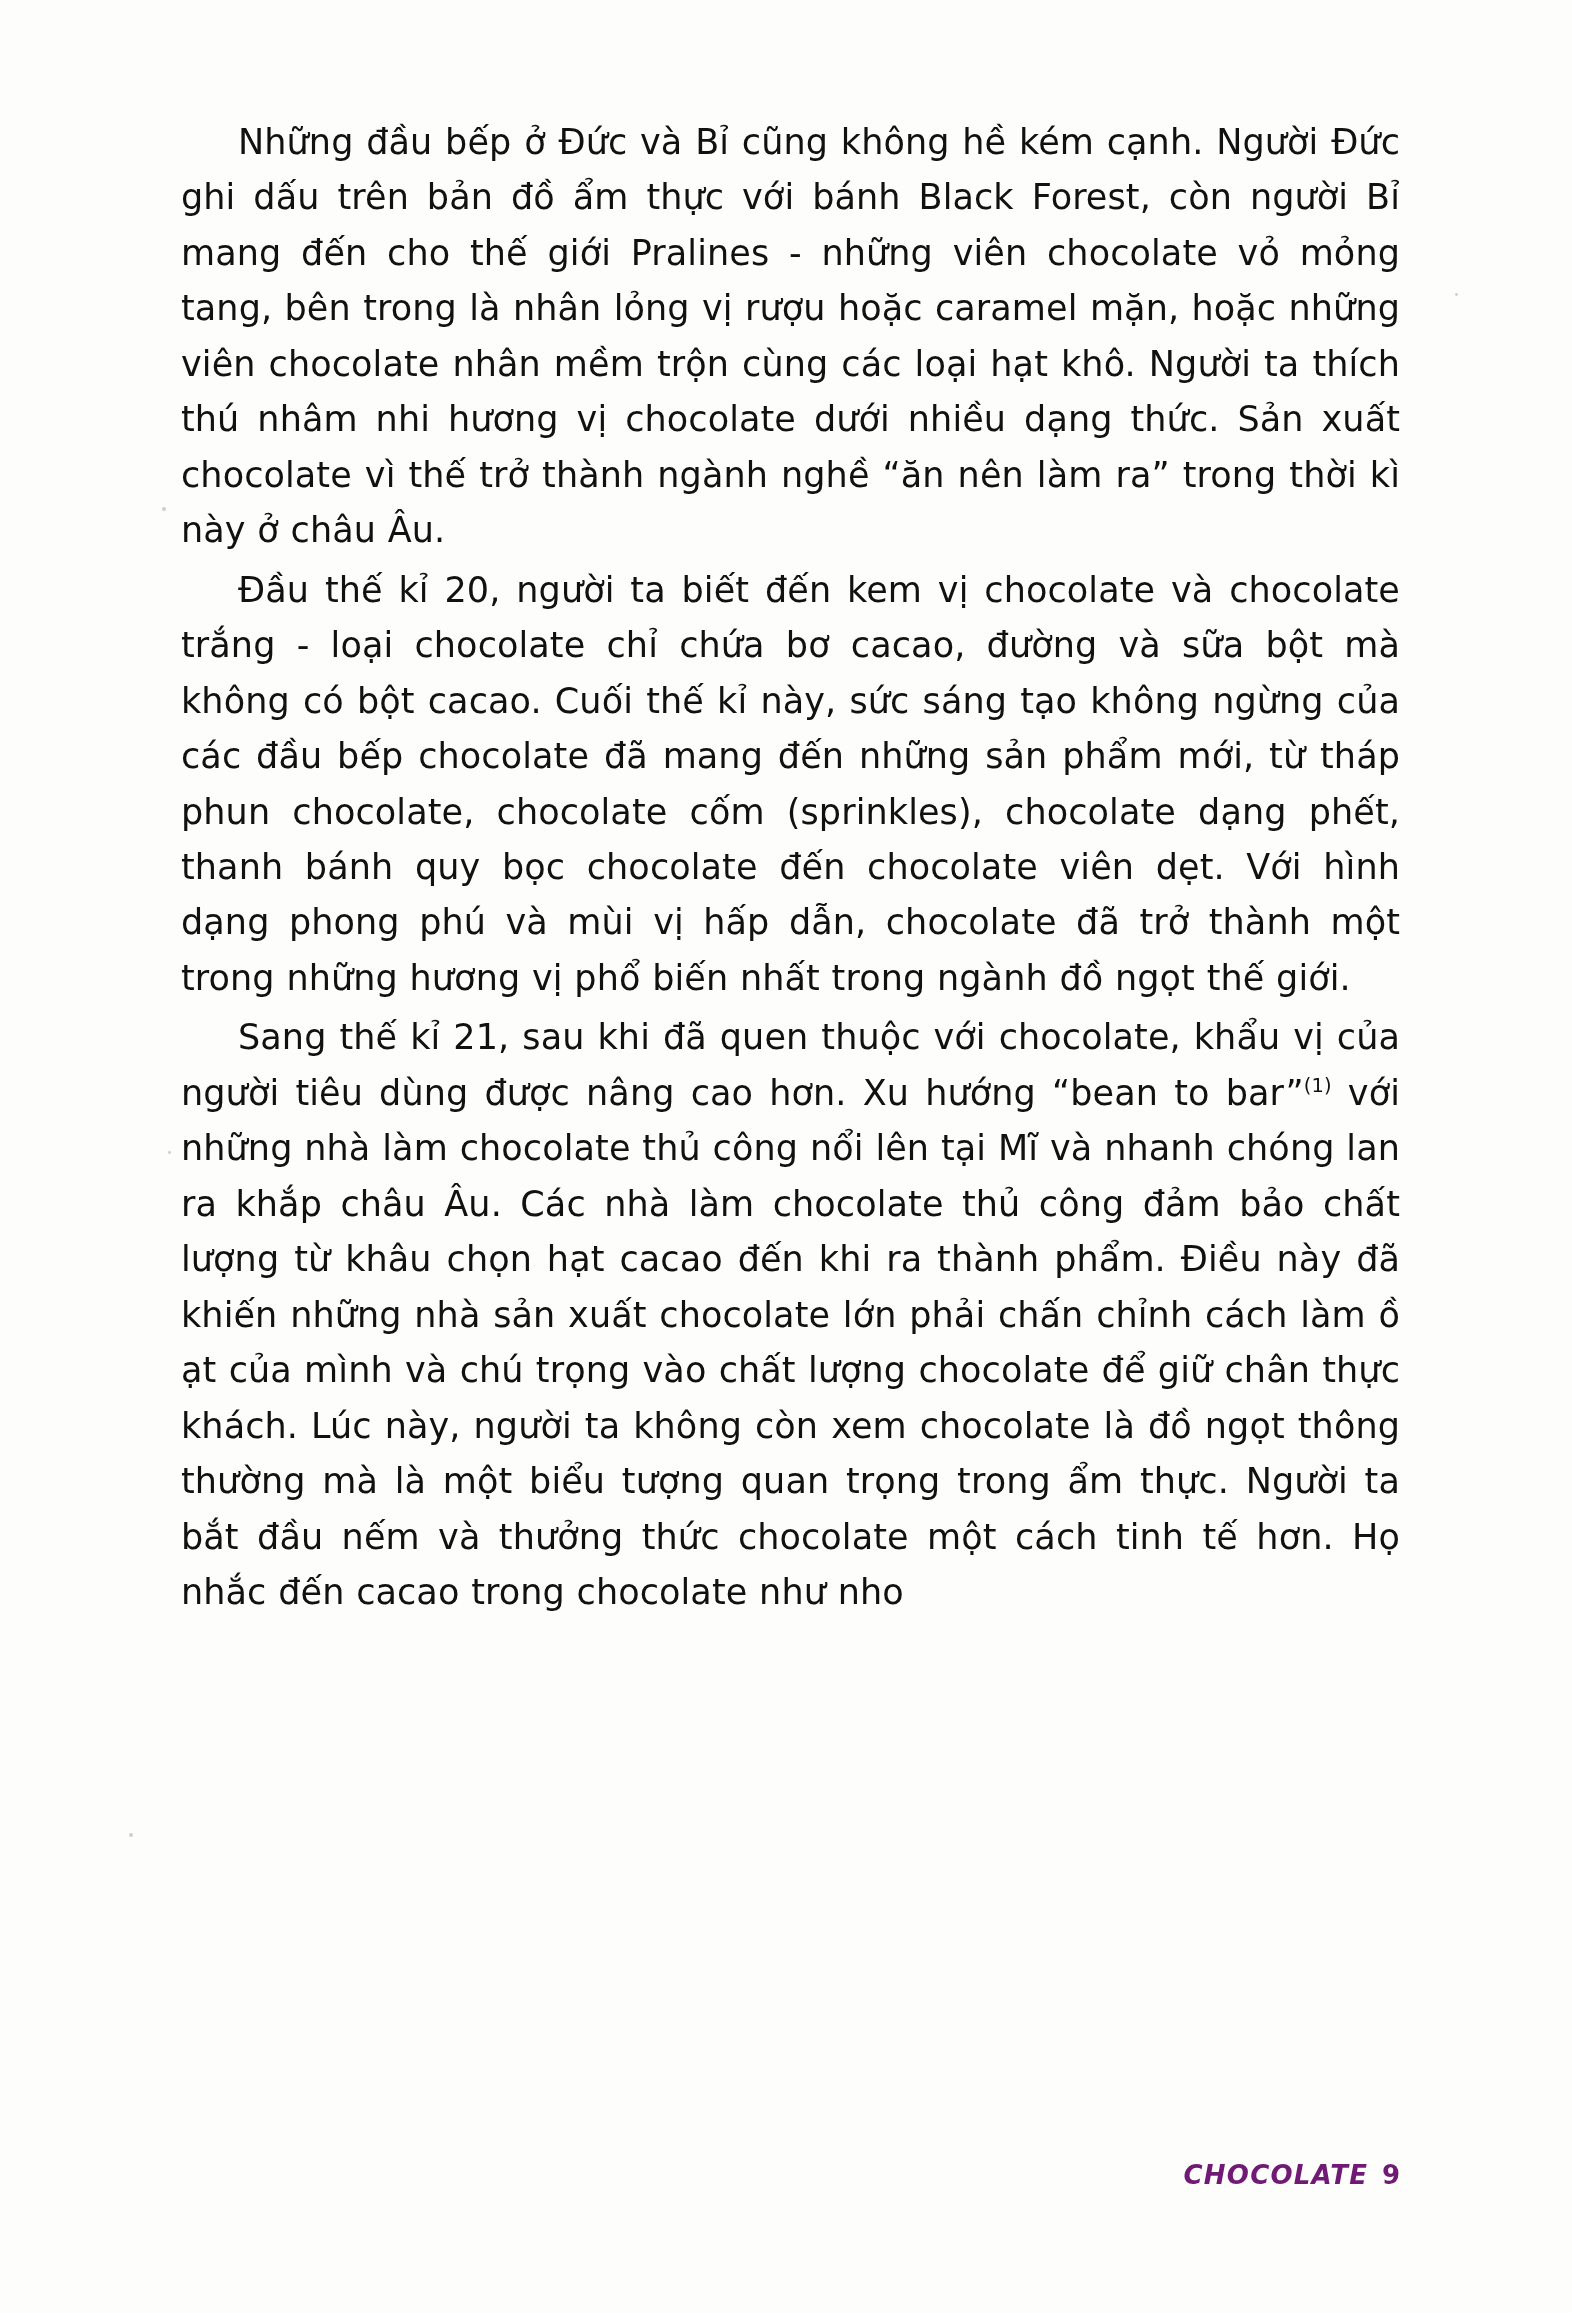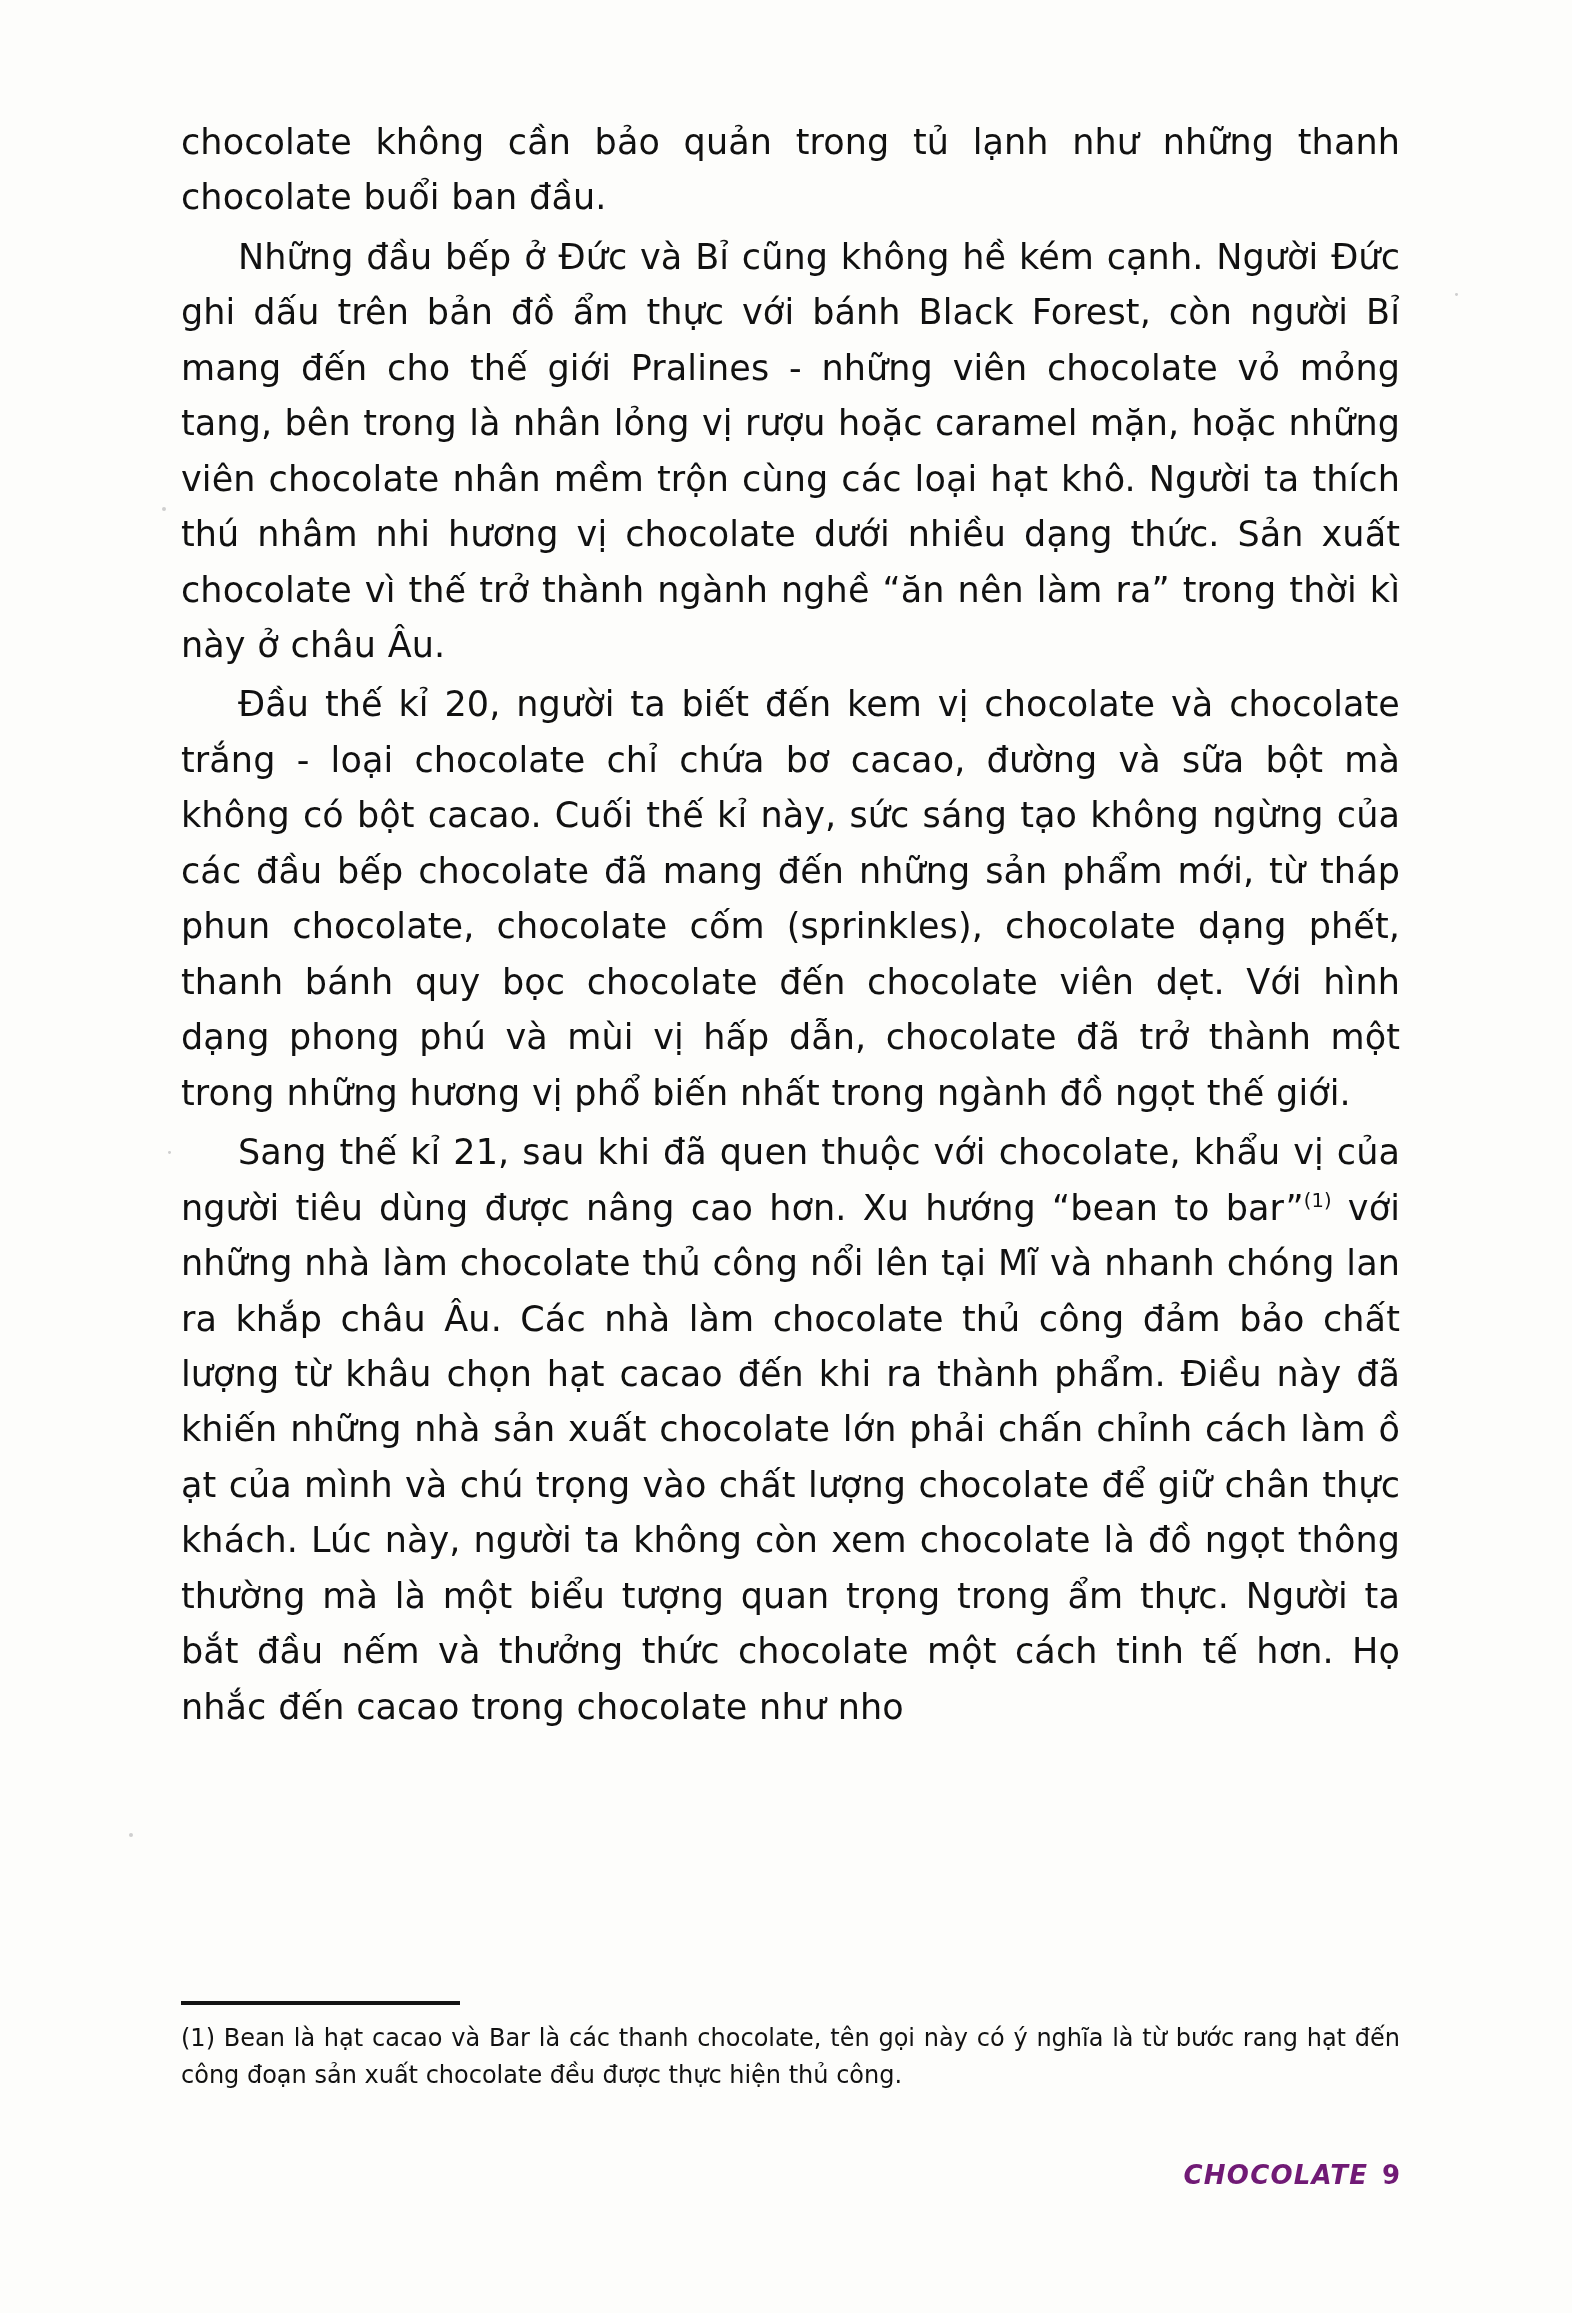--- a/index.html
+++ b/index.html
@@ -85,30 +85,25 @@
     background: #cfcfcf;
     border-radius: 50%;
   }
 </style>
 </head>
 <body>
 
 <div class="page">
 
   <div class="content">
-    <p class="para first">chocolate không cần bảo quản trong tủ lạnh như những thanh chocolate buổi ban đầu.</p>
     <p class="para indent">Những đầu bếp ở Đức và Bỉ cũng không hề kém cạnh. Người Đức ghi dấu trên bản đồ ẩm thực với bánh Black Forest, còn người Bỉ mang đến cho thế giới Pralines - những viên chocolate vỏ mỏng tang, bên trong là nhân lỏng vị rượu hoặc caramel mặn, hoặc những viên chocolate nhân mềm trộn cùng các loại hạt khô. Người ta thích thú nhâm nhi hương vị chocolate dưới nhiều dạng thức. Sản xuất chocolate vì thế trở thành ngành nghề “ăn nên làm ra” trong thời kì này ở châu Âu.</p>
     <p class="para indent">Đầu thế kỉ 20, người ta biết đến kem vị chocolate và chocolate trắng - loại chocolate chỉ chứa bơ cacao, đường và sữa bột mà không có bột cacao. Cuối thế kỉ này, sức sáng tạo không ngừng của các đầu bếp chocolate đã mang đến những sản phẩm mới, từ tháp phun chocolate, chocolate cốm (sprinkles), chocolate dạng phết, thanh bánh quy bọc chocolate đến chocolate viên dẹt. Với hình dạng phong phú và mùi vị hấp dẫn, chocolate đã trở thành một trong những hương vị phổ biến nhất trong ngành đồ ngọt thế giới.</p>
     <p class="para indent"><span>Sang thế kỉ 21, sau khi đã quen thuộc với chocolate, khẩu vị của người tiêu dùng được nâng cao hơn. Xu hướng “bean to bar”</span><sup class="fn">(1)</sup><span> với những nhà làm chocolate thủ công nổi lên tại Mĩ và nhanh chóng lan ra khắp châu Âu. Các nhà làm chocolate thủ công đảm bảo chất lượng từ khâu chọn hạt cacao đến khi ra thành phẩm. Điều này đã khiến những nhà sản xuất chocolate lớn phải chấn chỉnh cách làm ồ ạt của mình và chú trọng vào chất lượng chocolate để giữ chân thực khách. Lúc này, người ta không còn xem chocolate là đồ ngọt thông thường mà là một biểu tượng quan trọng trong ẩm thực. Người ta bắt đầu nếm và thưởng thức chocolate một cách tinh tế hơn. Họ nhắc đến cacao trong chocolate như nho</span></p>
   </div>
 
-  <div class="footnote-wrap">
-    <div class="footnote-rule"></div>
-    <p class="footnote">(1) Bean là hạt cacao và Bar là các thanh chocolate, tên gọi này có ý nghĩa là từ bước rang hạt đến công đoạn sản xuất chocolate đều được thực hiện thủ công.</p>
-  </div>
 
   <div class="footer">
     <span>CHOCOLATE</span><span class="pg">9</span>
   </div>
 
   <div class="speck" style="left:162px; top:507px; width:3.9px; height:3.9px;"></div>
   <div class="speck" style="left:168px; top:1151px; width:2.9px; height:2.9px;"></div>
   <div class="speck" style="left:129px; top:1833px; width:3.9px; height:3.9px;"></div>
   <div class="speck" style="left:1455px; top:293px; width:2.9px; height:2.9px;"></div>
 </div>

